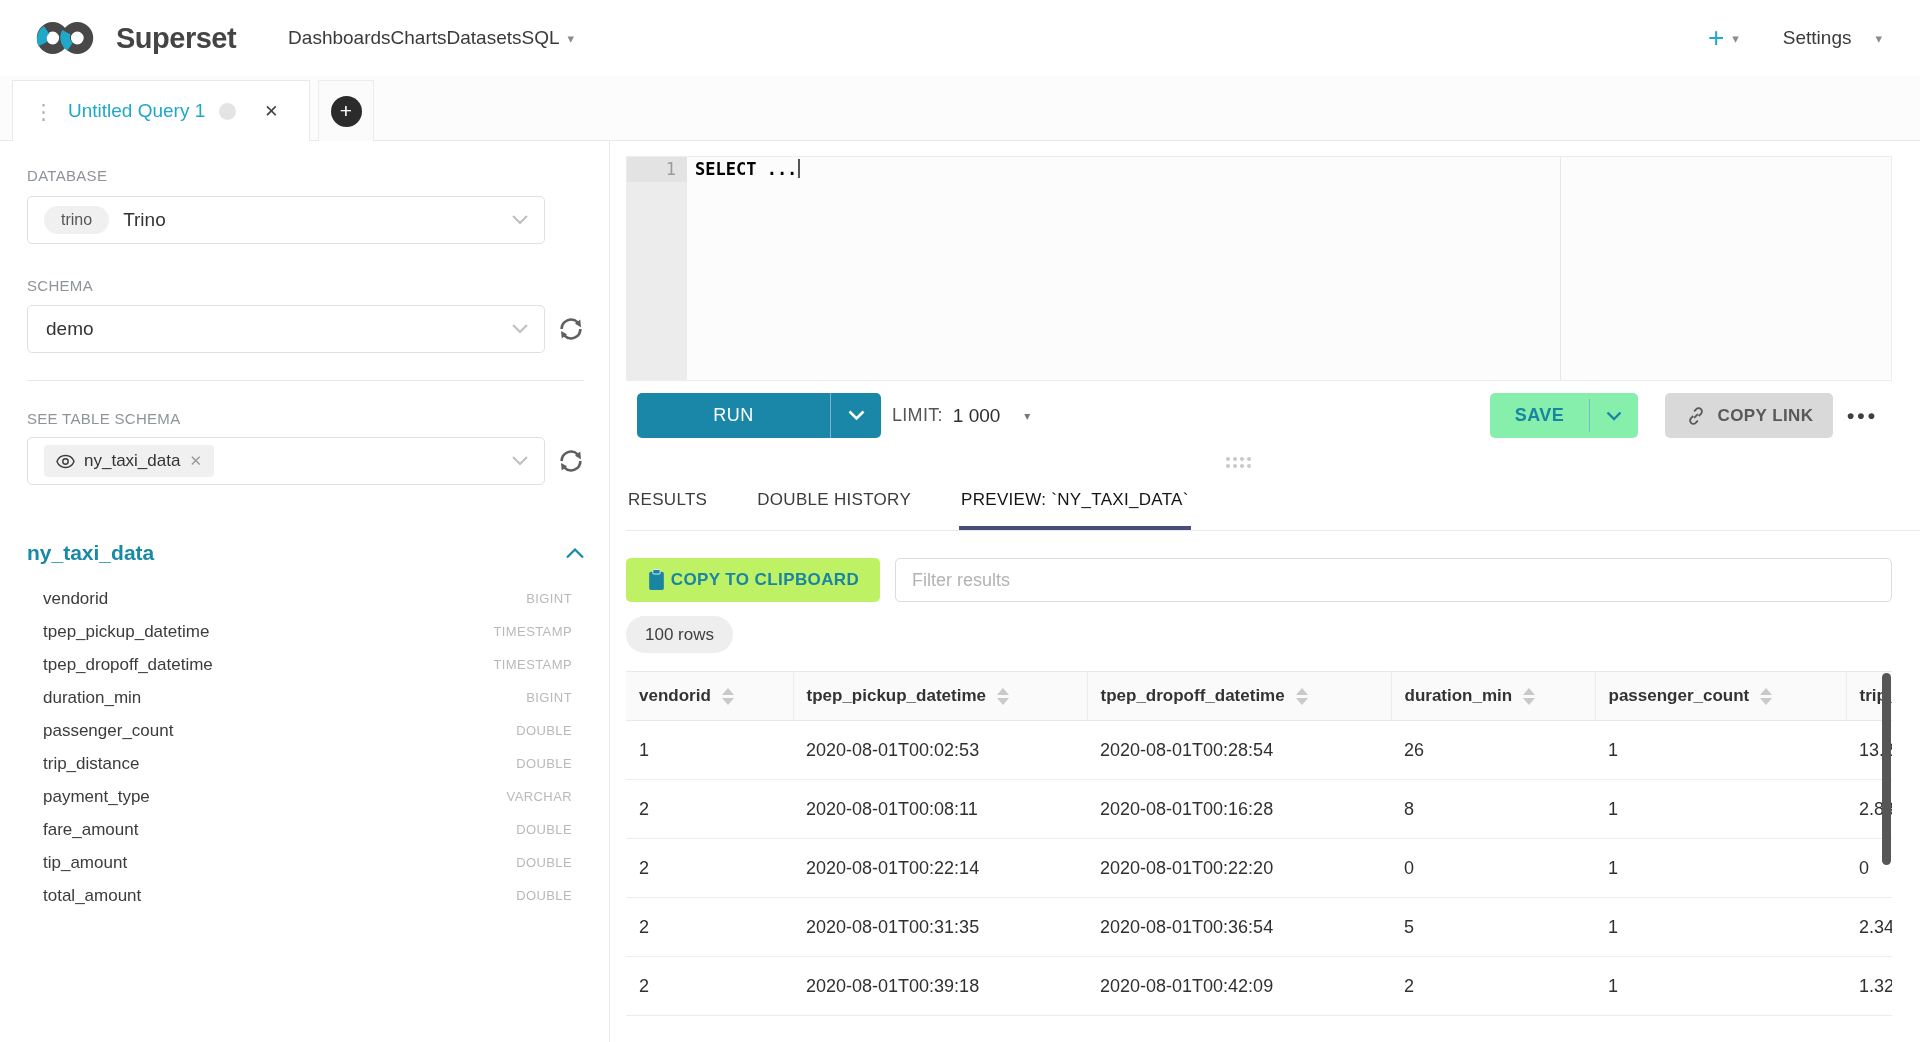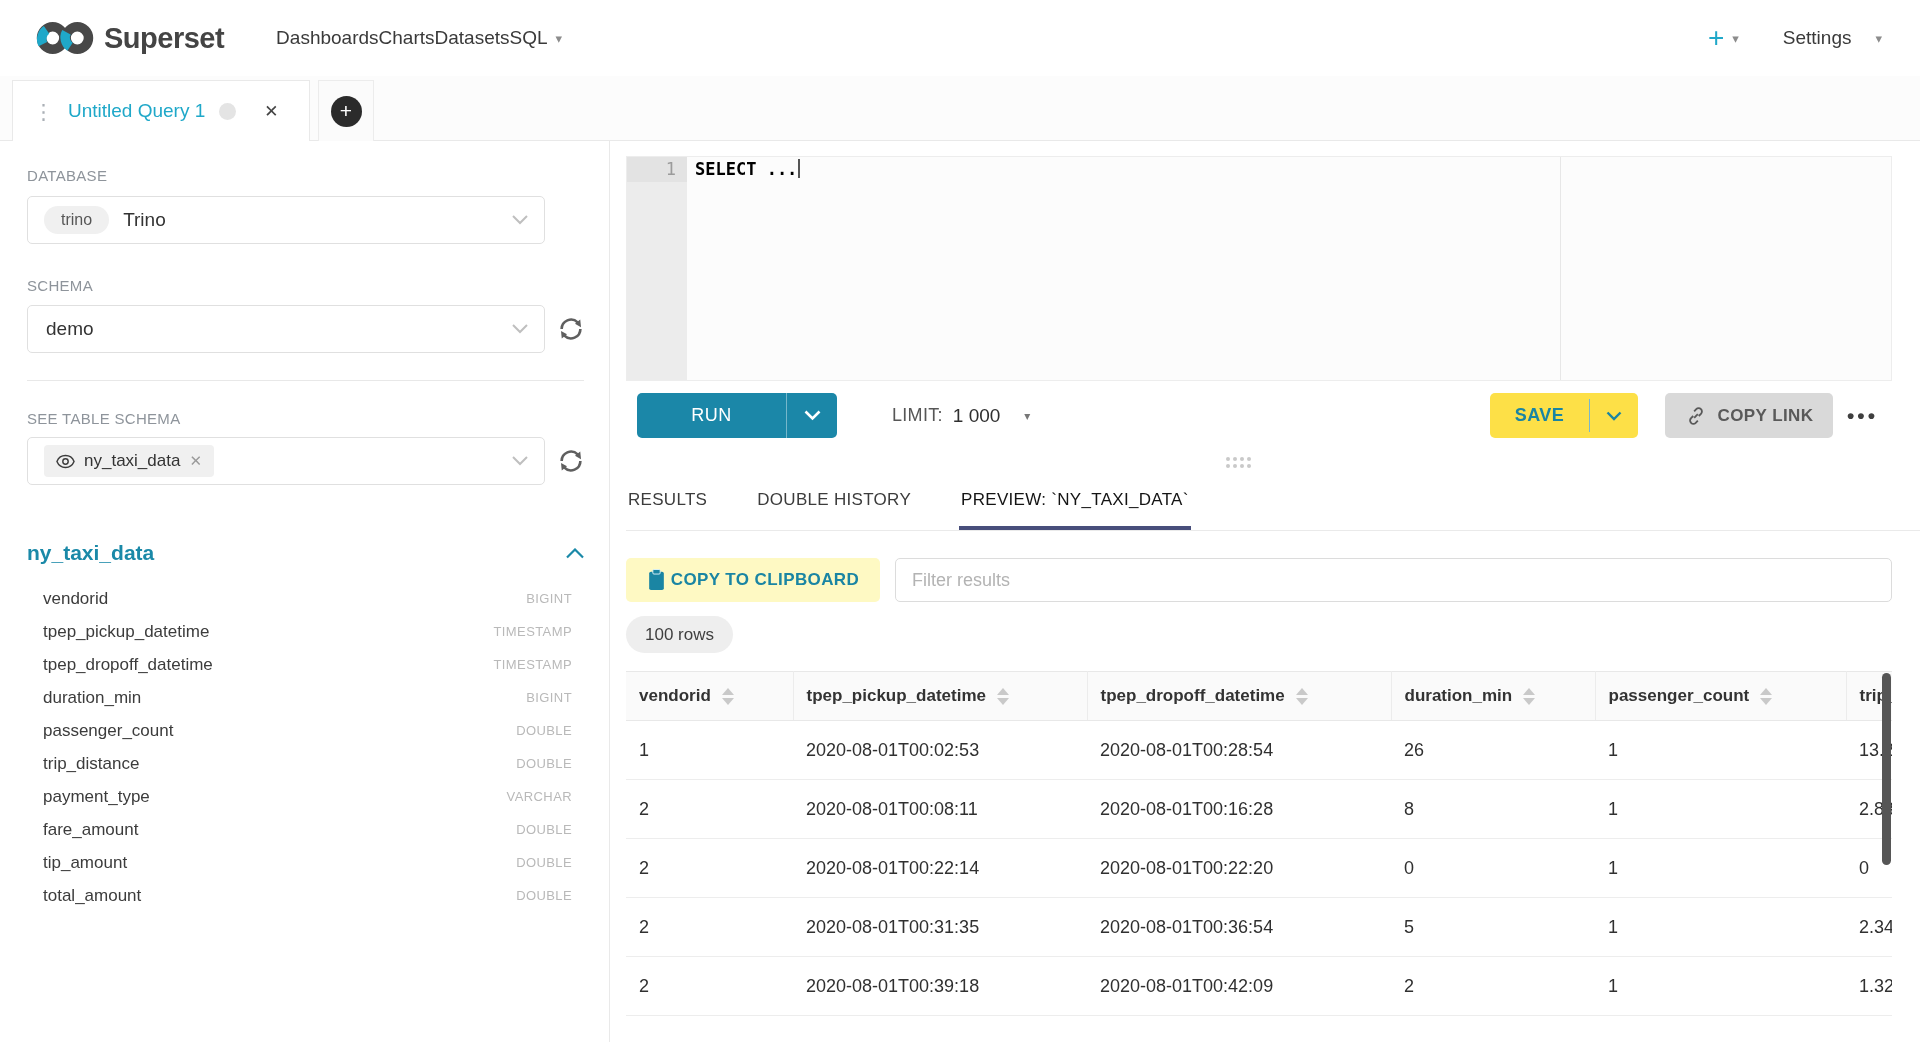--- a/index.html
+++ b/index.html
@@ -4,21 +4,21 @@
 <style>
   * { margin:0; padding:0; box-sizing:border-box; }
   html,body { width:1920px; height:1042px; overflow:hidden; background:#fff;
     font-family:"Liberation Sans", sans-serif; color:#333; }
   .app { position:relative; width:1920px; height:1042px; }
 
   
   .nav { position:absolute; top:0; left:0; width:1920px; height:76px; background:#fff;
          display:flex; align-items:center; }
   .brand { display:flex; align-items:center; margin-left:34px; cursor:pointer; }
-  .brand-text { font-size:29px; font-weight:700; color:#444; letter-spacing:-0.5px; margin-left:8px; }
+  .brand-text { font-size:29px; font-weight:700; color:#444; letter-spacing:-0.5px; margin-left:20px; }
   .menu { display:flex; align-items:center; margin-left:52px; }
   .menu-item { font-size:19px; color:#3a3a3a; text-decoration:none; display:flex; align-items:center; gap:8px; cursor:pointer; }
   .caret { font-size:13px; color:#8c8c8c; }
   .nav-right { margin-left:auto; display:flex; align-items:center; gap:44px; margin-right:38px; }
   .plus-menu { display:flex; align-items:center; gap:8px; cursor:pointer; }
   .plus-glyph { color:#1fa8c9; font-size:28px; font-weight:400; line-height:1; }
   .settings-menu { display:flex; align-items:center; gap:24px; font-size:19px; color:#3a3a3a; cursor:pointer; }
 
   
   .tabstrip { position:absolute; top:76px; left:0; width:1920px; height:65px; background:#fcfcfc;
@@ -64,32 +64,32 @@
             border:1px solid #ededed; display:flex; }
   .gutter { width:60px; background:#ececec; }
   .gutter .lineno { height:25px; line-height:25px; text-align:right; padding-right:11px; background:#e3e3e3;
                     color:#9b9b9b; font-family:"DejaVu Sans Mono", monospace; font-size:17px; }
   .codearea { position:relative; flex:1; }
   .codeline { height:25px; line-height:25px; padding-left:8px; font-family:"DejaVu Sans Mono", monospace;
               font-size:17px; font-weight:700; color:#000; white-space:pre; }
   .cursor { display:inline-block; width:2px; height:19px; background:#555; vertical-align:-3px; margin-left:1px; }
   .print-margin { position:absolute; left:873px; top:0; bottom:0; width:1px; background:#e7e7e7; }
 
-  .run-btn { position:absolute; left:27px; top:252px; width:200px; height:45px; background:#1b87a8; border-radius:5px;
+  .run-btn { position:absolute; left:27px; top:252px; width:244px; height:45px; background:#1b87a8; border-radius:5px;
              display:flex; color:#fff; cursor:pointer; }
   .run-label { flex:1; display:flex; align-items:center; justify-content:center; font-size:18px; letter-spacing:0.5px; }
   .run-divider { width:1px; background:rgba(255,255,255,0.4); margin:0; }
   .run-caret { width:50px; display:flex; align-items:center; justify-content:center; cursor:pointer; }
 
   .limit-group { position:absolute; left:282px; top:252px; height:45px; display:flex; align-items:center; cursor:pointer; }
   .limit-label { font-size:18px; color:#565656; letter-spacing:0.3px; }
   .limit-value { font-size:19px; color:#2f2f2f; margin-left:10px; }
   .limit-caret { margin-left:24px; font-size:12px; color:#777; }
 
-  .save-btn { position:absolute; left:880px; top:252px; width:148px; height:45px; background:#fde047; border-radius:5px;
+  .save-btn { position:absolute; left:880px; top:252px; width:148px; height:45px; background:#86efac; border-radius:5px;
               display:flex; cursor:pointer; }
   .save-label { flex:1; display:flex; align-items:center; justify-content:center; font-size:18px; font-weight:700;
                 color:#1a85a3; letter-spacing:0.5px; }
   .save-divider { width:1px; background:#79b7cd; margin:6px 0; }
   .save-caret { width:48px; display:flex; align-items:center; justify-content:center; }
 
   .copylink-btn { position:absolute; left:1055px; top:252px; width:168px; height:45px; background:#d9d9d9; border-radius:5px;
                   display:flex; align-items:center; justify-content:center; gap:11px; cursor:pointer; }
   .copylink-label { font-size:17px; font-weight:700; color:#595959; letter-spacing:0.4px; }
   .more-dots { position:absolute; left:1237px; top:252px; height:45px; display:flex; align-items:center;
@@ -98,21 +98,21 @@
   .pane-handle { position:absolute; top:317px; left:614px; width:28px; height:8px; display:flex; flex-wrap:wrap;
                  gap:3px; justify-content:center; align-content:center; cursor:row-resize; }
   .pane-handle i { width:4px; height:4px; border-radius:50%; background:#c9c9c9; }
 
   .south-tabs { position:absolute; top:339px; left:16px; right:0; height:51px; border-bottom:1px solid #eaeaea;
                 display:flex; gap:46px; }
   .stab { font-size:17px; color:#3c3c3c; letter-spacing:0.3px; padding:10px 2px 0 2px; position:relative; cursor:pointer;text-align:center; }
   .stab.active { color:#141414; font-weight:500; }
   .stab.active::after { content:""; position:absolute; left:0; right:0; bottom:0; height:4px; background:#484e7b; }
 
-  .copyclip-btn { position:absolute; top:417px; left:16px; width:254px; height:44px; background:#fef9c3; border-radius:5px;
+  .copyclip-btn { position:absolute; top:417px; left:16px; width:254px; height:44px; background:#bef264; border-radius:5px;
                   display:flex; align-items:center; justify-content:center; gap:5px; cursor:pointer; }
   .copyclip-label { font-size:17px; font-weight:700; color:#1a85a3; letter-spacing:0.4px; }
   .filter-input { position:absolute; top:417px; left:285px; width:997px; height:44px; border:1px solid #dcdcdc;
                   border-radius:5px; padding:0 16px; font-size:18px; color:#333; outline:none;
                   font-family:"Liberation Sans", sans-serif; }
   .filter-input::placeholder { color:#b3b3b3; }
 
   .rows-badge { position:absolute; top:475px; left:16px; height:37px; background:#eeeeee; border-radius:19px;
                 display:flex; align-items:center; padding:0 19px; font-size:17px; color:#3f3f3f; }
 

